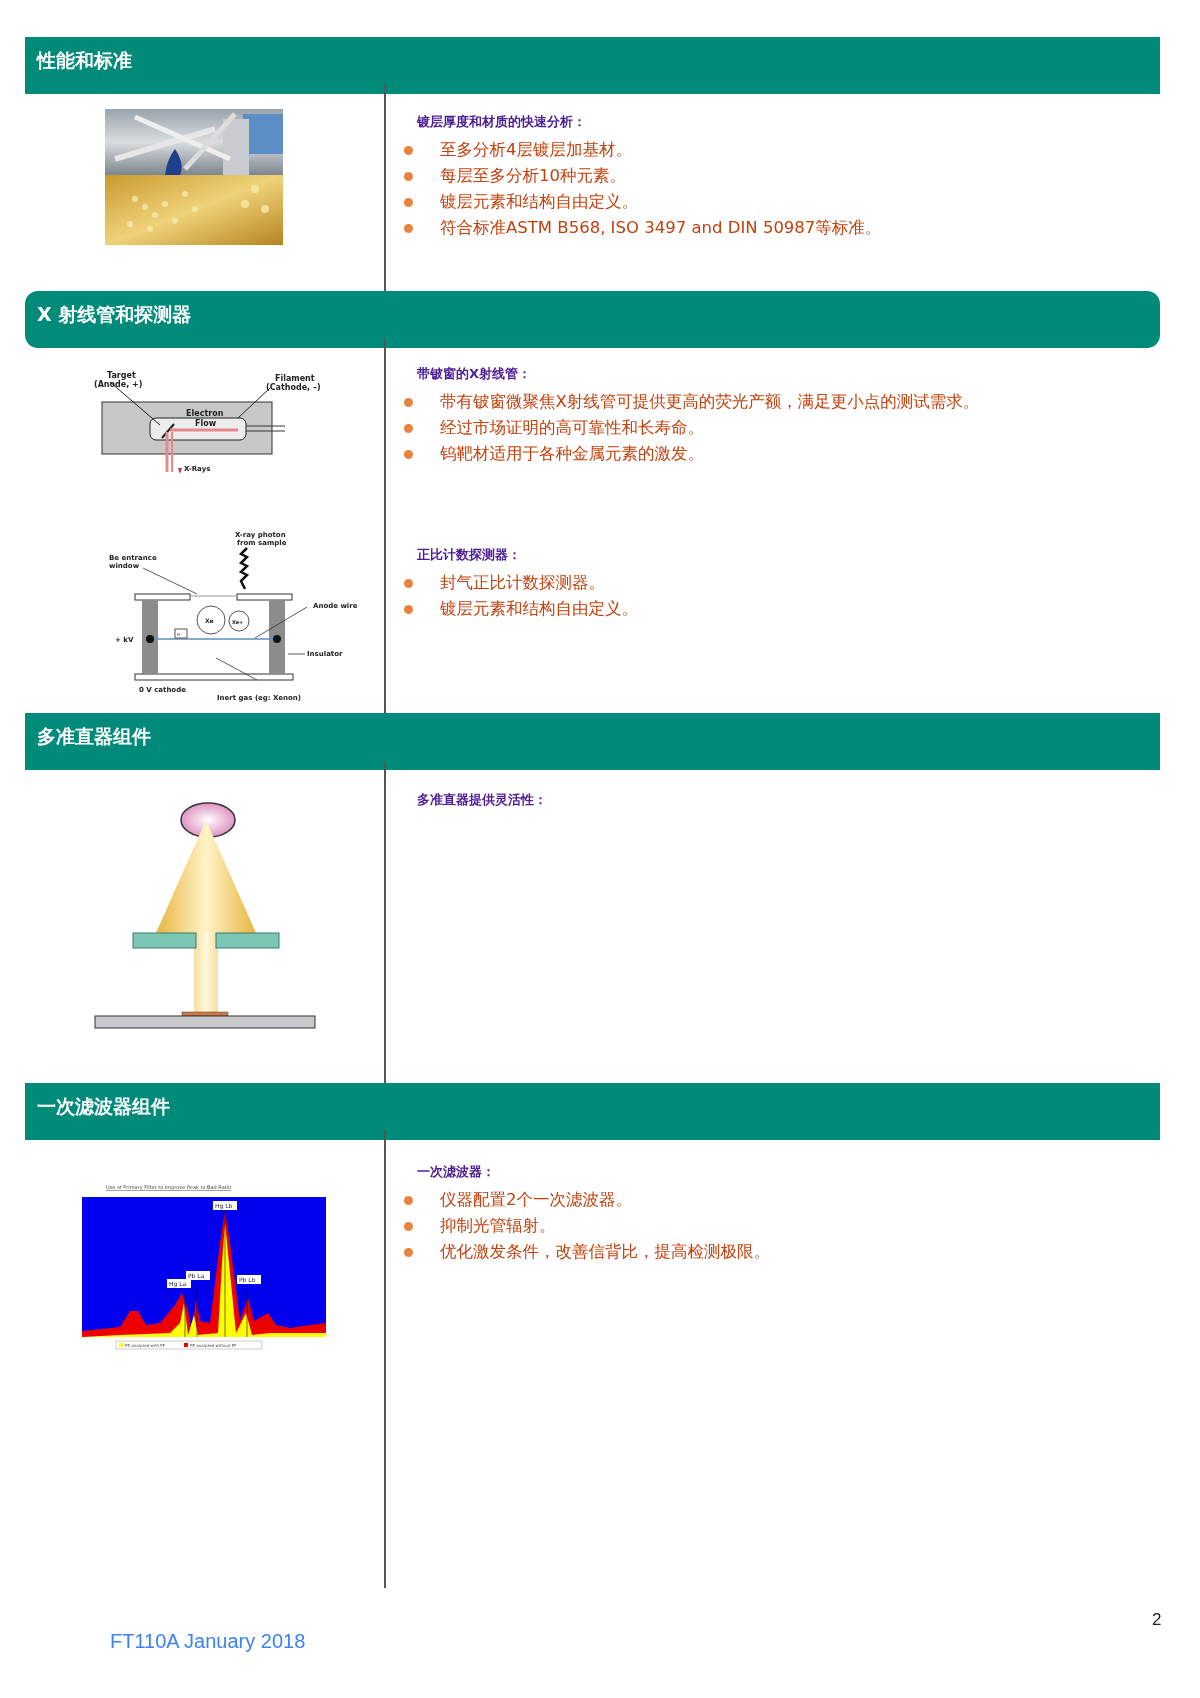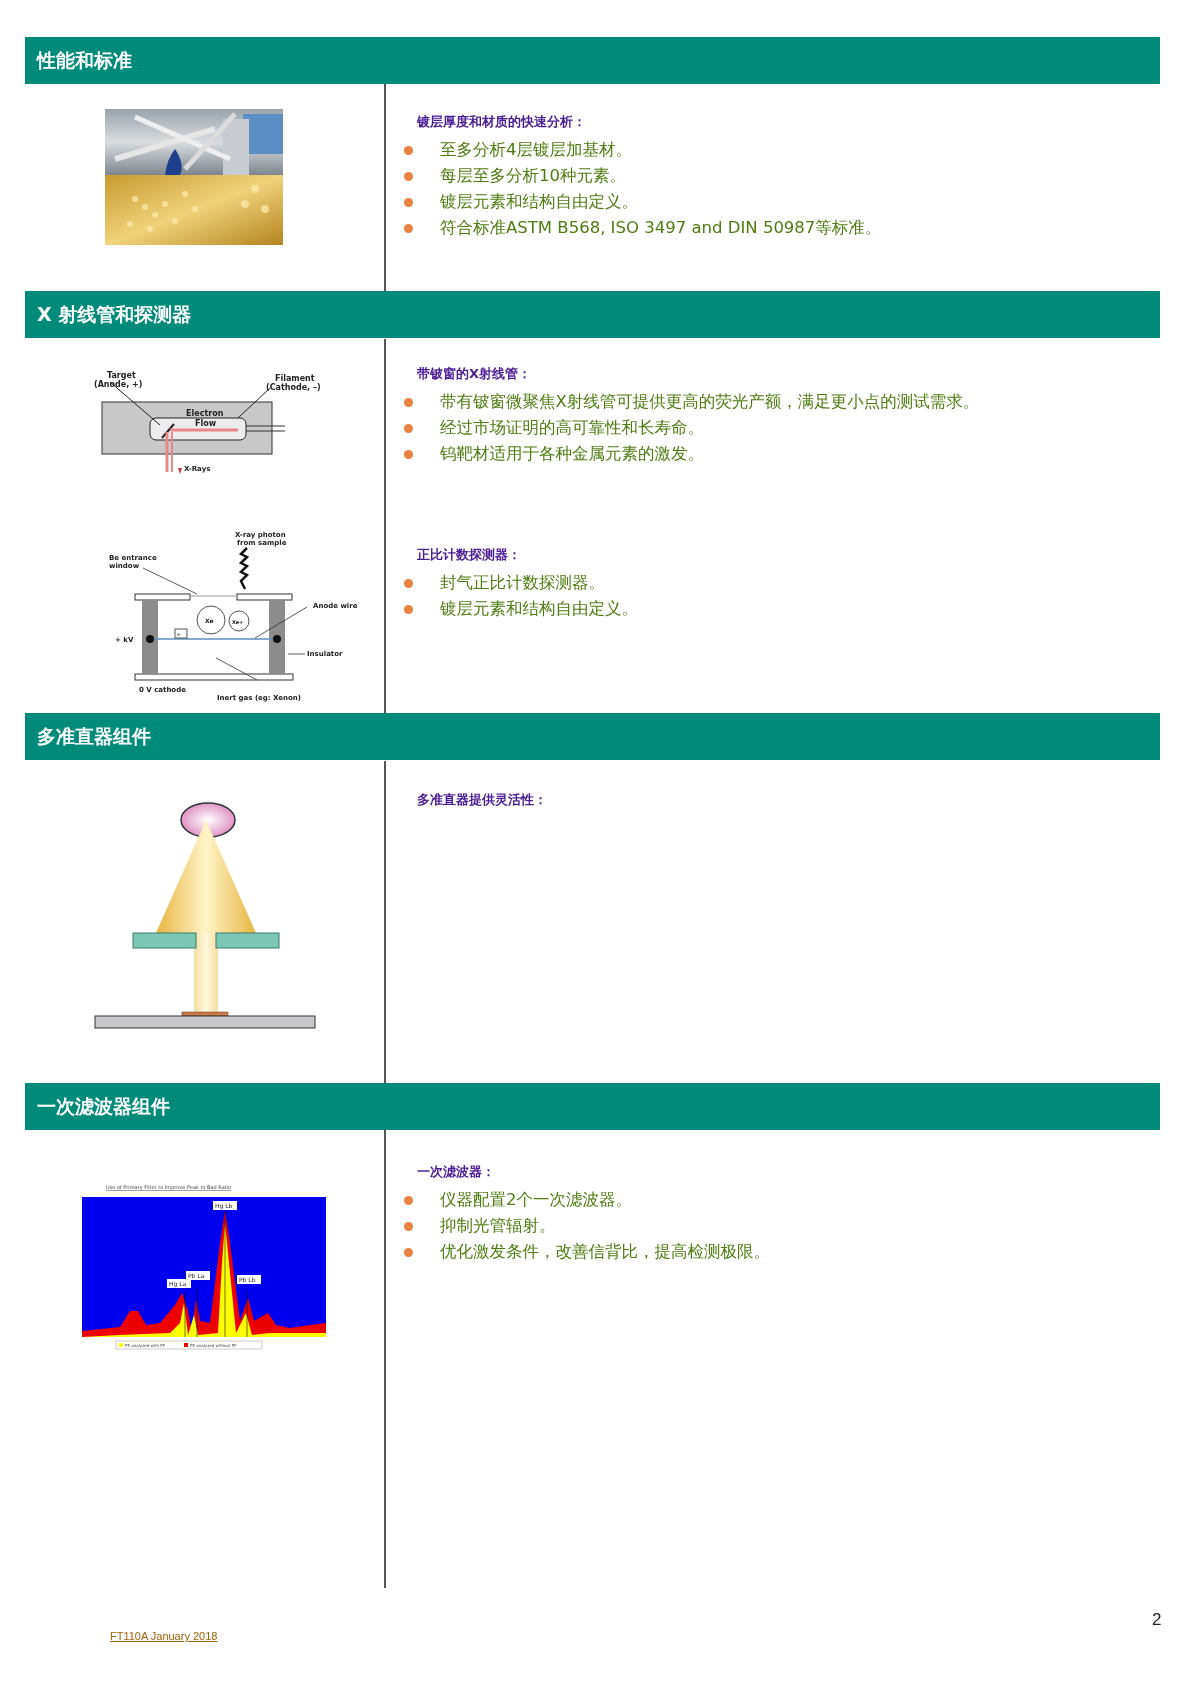--- a/index.html
+++ b/index.html
@@ -1,38 +1,38 @@
 <!DOCTYPE html>
 <html><head>
 <meta charset="utf-8">
 <style>
   html, body { margin: 0; padding: 0; background: #ffffff; }
   body { width: 1200px; height: 1698px; position: relative; overflow: hidden;
          font-family: "DejaVu Sans", "Liberation Sans", sans-serif; color: #333; }
-  .bar { position: absolute; left: 25px; width: 1135px; height: 47px; background: #008a7a;
+  .bar { position: absolute; left: 25px; width: 1135px; height: 57px; background: #008a7a;
          color: #ffffff; font-size: 19px; font-weight: bold; line-height: 47px; padding-left: 12px;
          box-sizing: border-box; }
   .divider { position: absolute; left: 384px; width: 2px; background: #555; }
   .right { position: absolute; left: 400px; width: 760px; }
   .heading { font-weight: bold; font-size: 13px; color: #4c1d95; margin: 0 0 3px 17px; line-height: 24px; }
   ul.bul { list-style: none; margin: 0; padding: 0; }
-  ul.bul li { position: relative; padding-left: 40px; font-size: 16.5px; line-height: 26px; color: #4d7c0f; }
+  ul.bul li { position: relative; padding-left: 40px; font-size: 16.5px; line-height: 26px; color: #c2410c; }
   ul.bul li .dot { position: absolute; left: 4px; top: 9px; width: 9px; height: 9px; border-radius: 50%; background: #e8823f; }
   .fig { position: absolute; text-align: right; }
-  .footer { position: absolute; left: 110px; top: 1630px; font-size: 11px; color: #a16207;
-            font-family: "Liberation Sans", sans-serif; text-decoration: underline; }
+  .footer { position: absolute; left: 110px; top: 1630px; font-size: 20px; color: #3b82f6;
+            font-family: "Liberation Sans", sans-serif; }
   .pageno { position: absolute; left: 1152px; top: 1610px; font-size: 17px; color: #222;
             font-family: "Liberation Sans", sans-serif; }
   svg text { font-family: "DejaVu Sans", sans-serif; }
 </style>
 </head>
 <body>
 
 <div class="bar" style="top:37px;">性能和标准</div>
-<div class="bar" style="top:291px;">X 射线管和探测器</div>
+<div class="bar" style="top:291px;border-radius:13px;">X 射线管和探测器</div>
 <div class="bar" style="top:713px;">多准直器组件</div>
 <div class="bar" style="top:1083px;">一次滤波器组件</div>
 
 <div class="divider" style="top:84px; height:207px;"></div>
 <div class="divider" style="top:339px; height:374px;"></div>
 <div class="divider" style="top:761px; height:322px;"></div>
 <div class="divider" style="top:1130px; height:458px;"></div>
 
 <div class="fig" style="left:105px; top:109px; width:178px; height:136px;">
   <svg width="178" height="136" viewBox="0 0 178 136">

